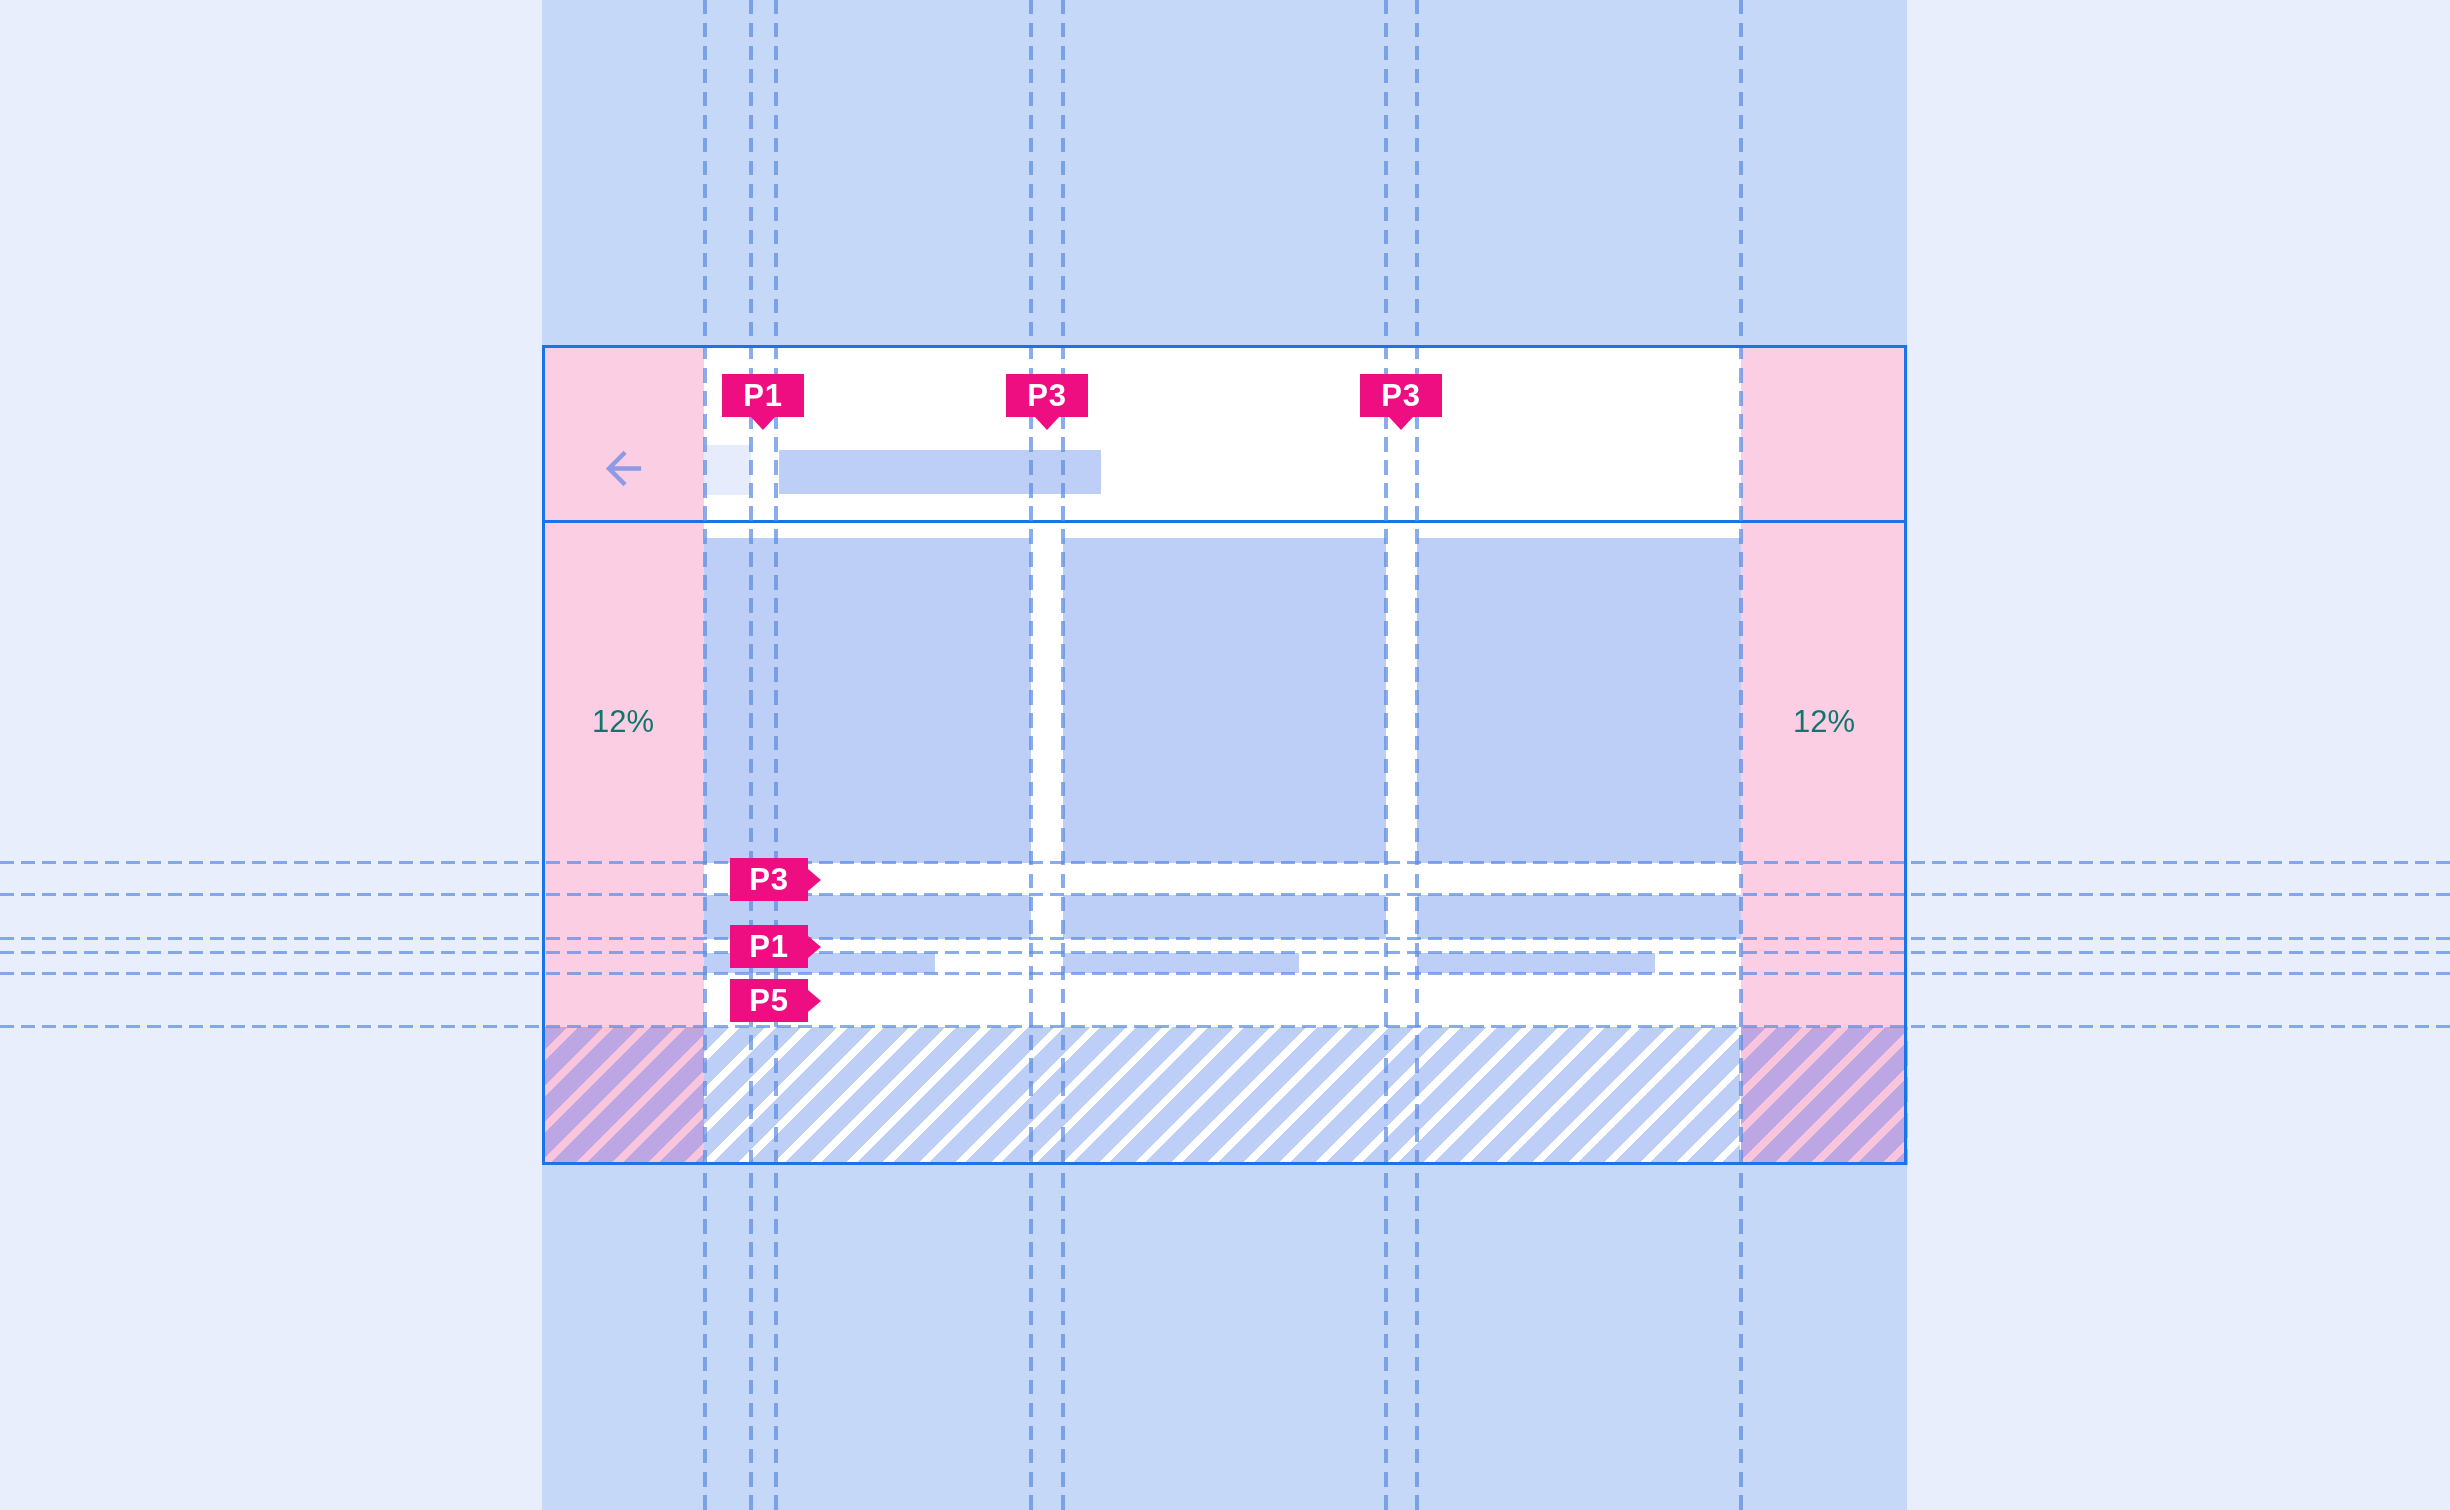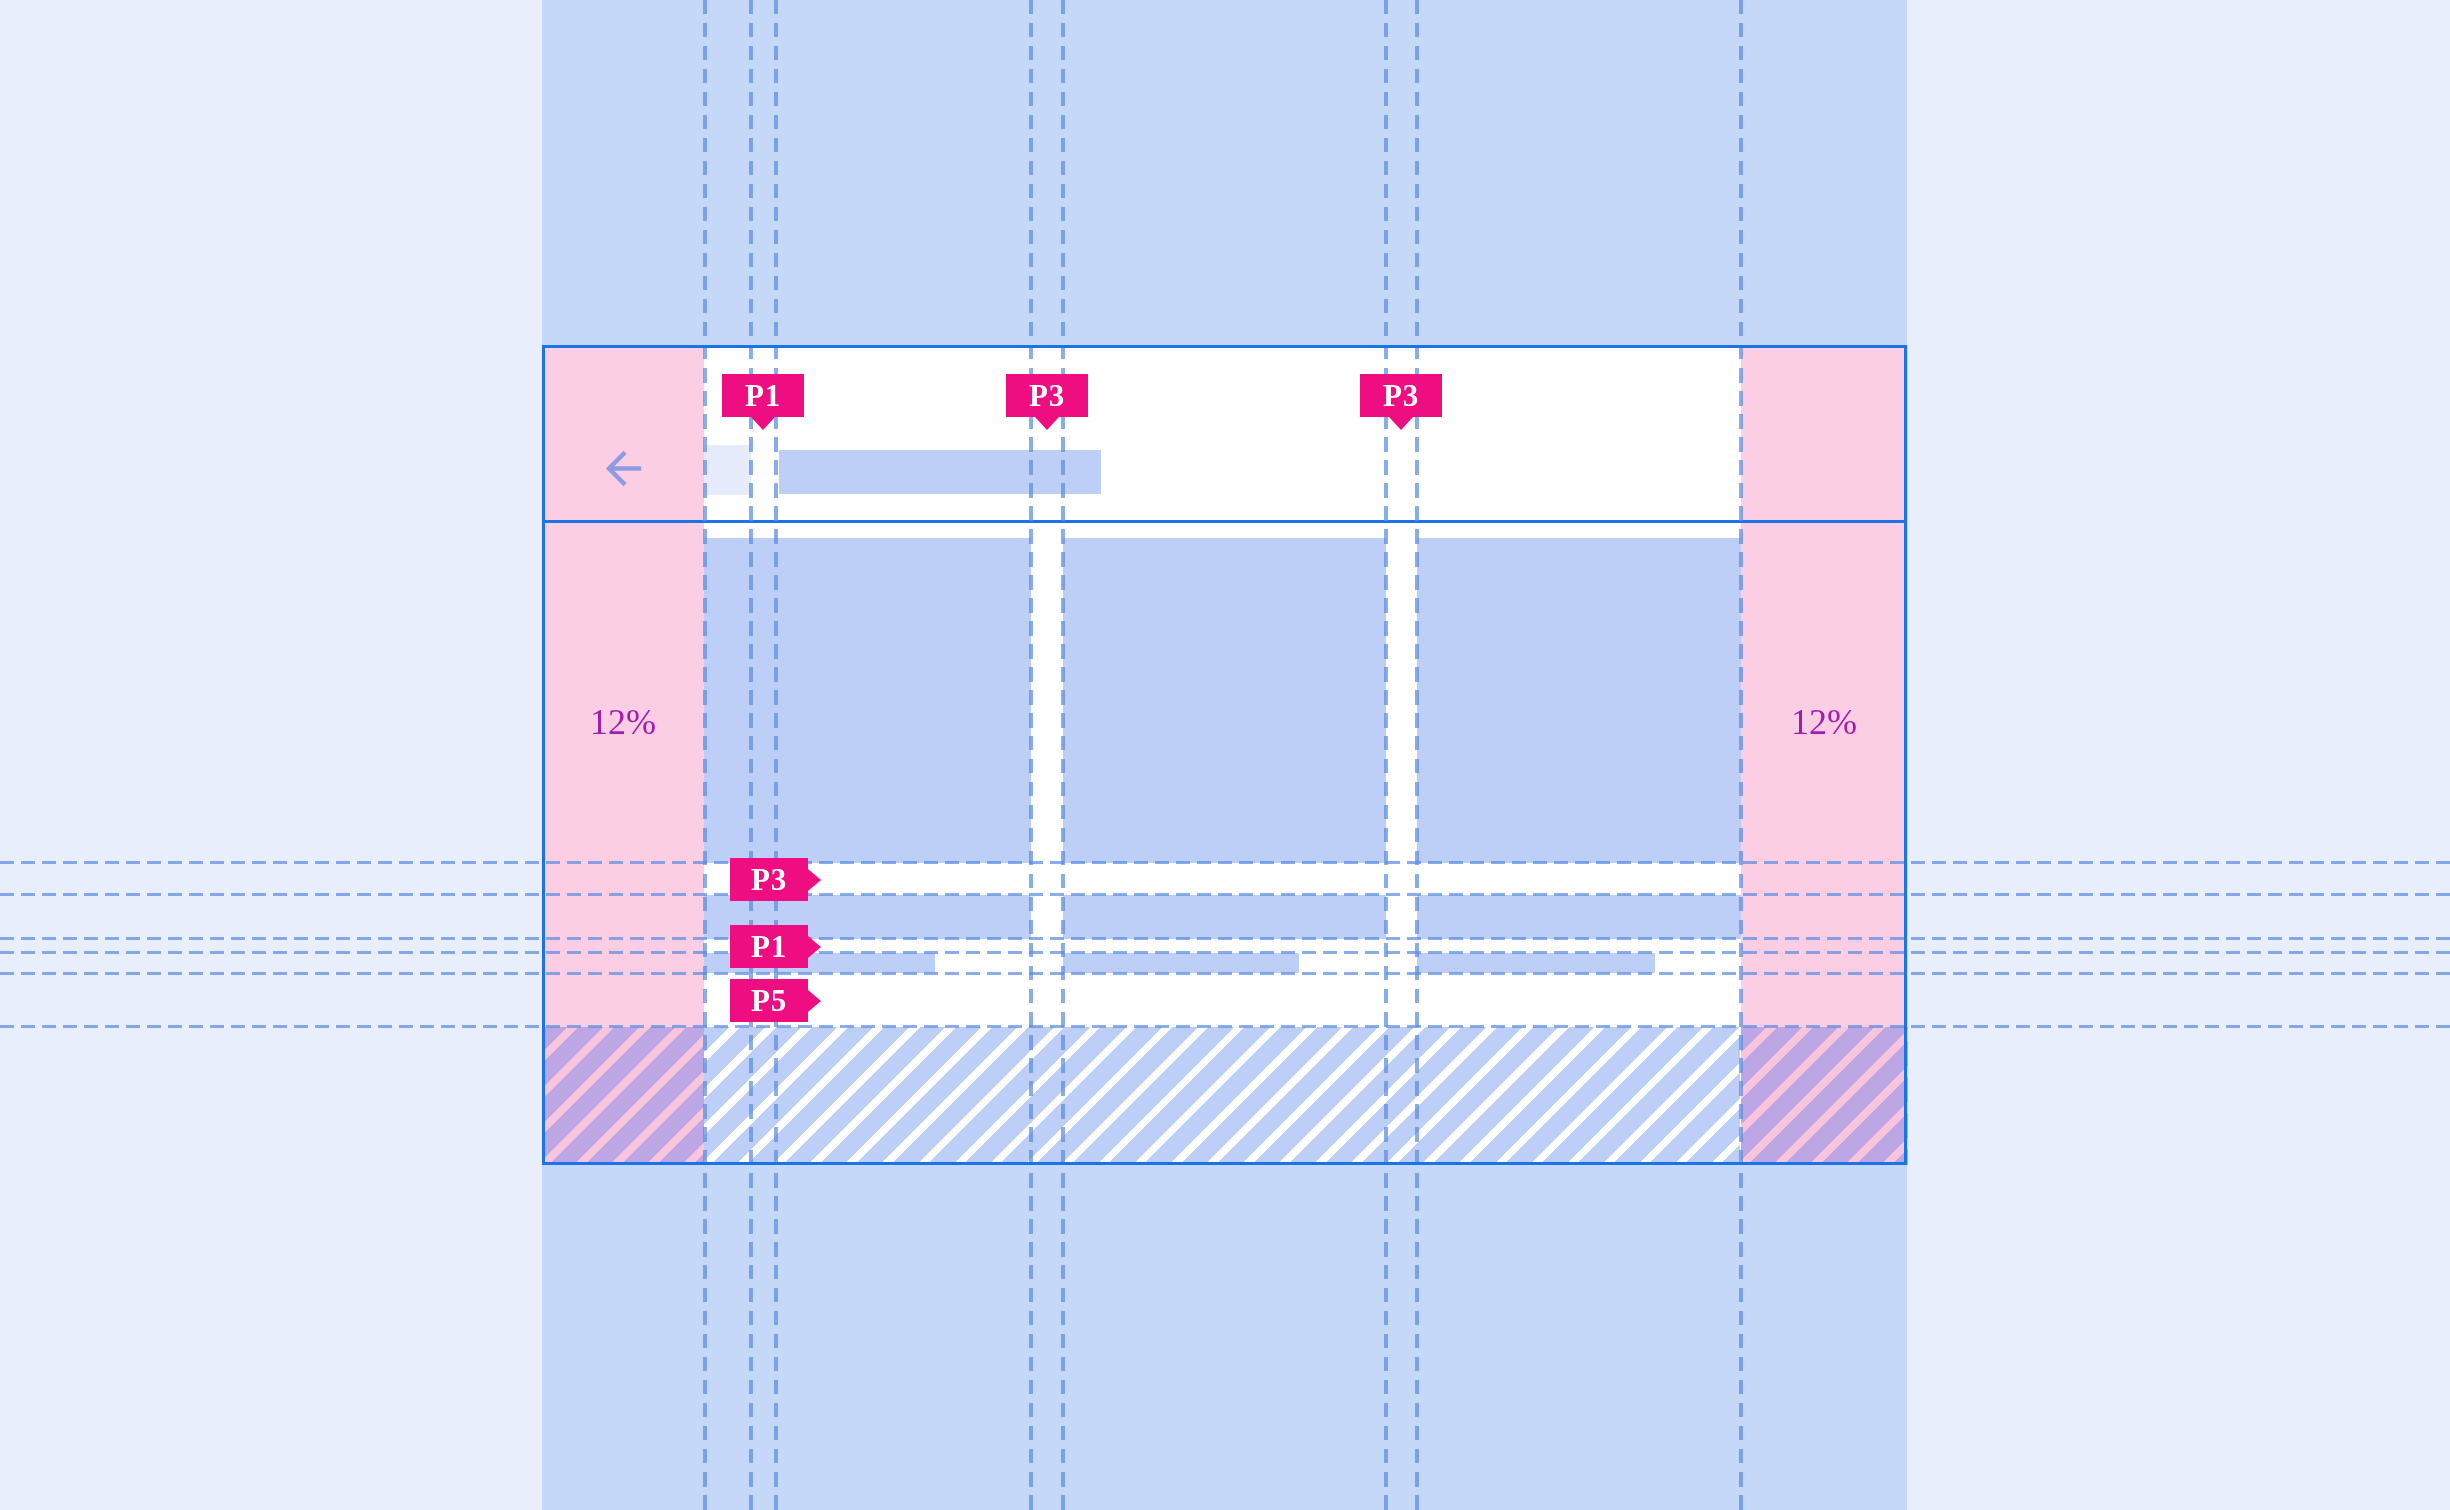--- a/index.html
+++ b/index.html
@@ -6,21 +6,21 @@
     margin: 0; padding: 0;
     width: 2450px; height: 1511px;
     overflow: hidden;
     font-family: "Liberation Sans", sans-serif;
   }
   .canvas {
     position: absolute; left: 0; top: 0;
     width: 2450px; height: 1511px;
     background: #E8EEFC;
   }
-  .abs { position: absolute; font-family: Liberation Serif, serif; }
+  .abs { position: absolute; }
 
   
   .band {
     left: 542px; top: 0; width: 1365px; height: 1511px;
     background: #C6D8F8;
   }
 
   
   .card {
     left: 542px; top: 345px; width: 1365px; height: 820px;
@@ -97,21 +97,21 @@
   .tag-right { width: 78px; height: 43px; }
   .tag-right::after {
     content: ""; position: absolute; left: 100%; top: 50%;
     margin-top: -11px;
     border-top: 11px solid transparent;
     border-bottom: 11px solid transparent;
     border-left: 13.6px solid #EF0D82;
   }
 
   .pct-label {
-    color: #a21caf; font-size: 36px; font-weight: 500;
+    color: #0f766e; font-size: 31px; font-weight: 500;
     transform: translate(-50%, -50%);
     white-space: nowrap;
   }
 </style>
 </head>
 <body>
 
 <div class="canvas">
 
   <div class="abs band"></div>

